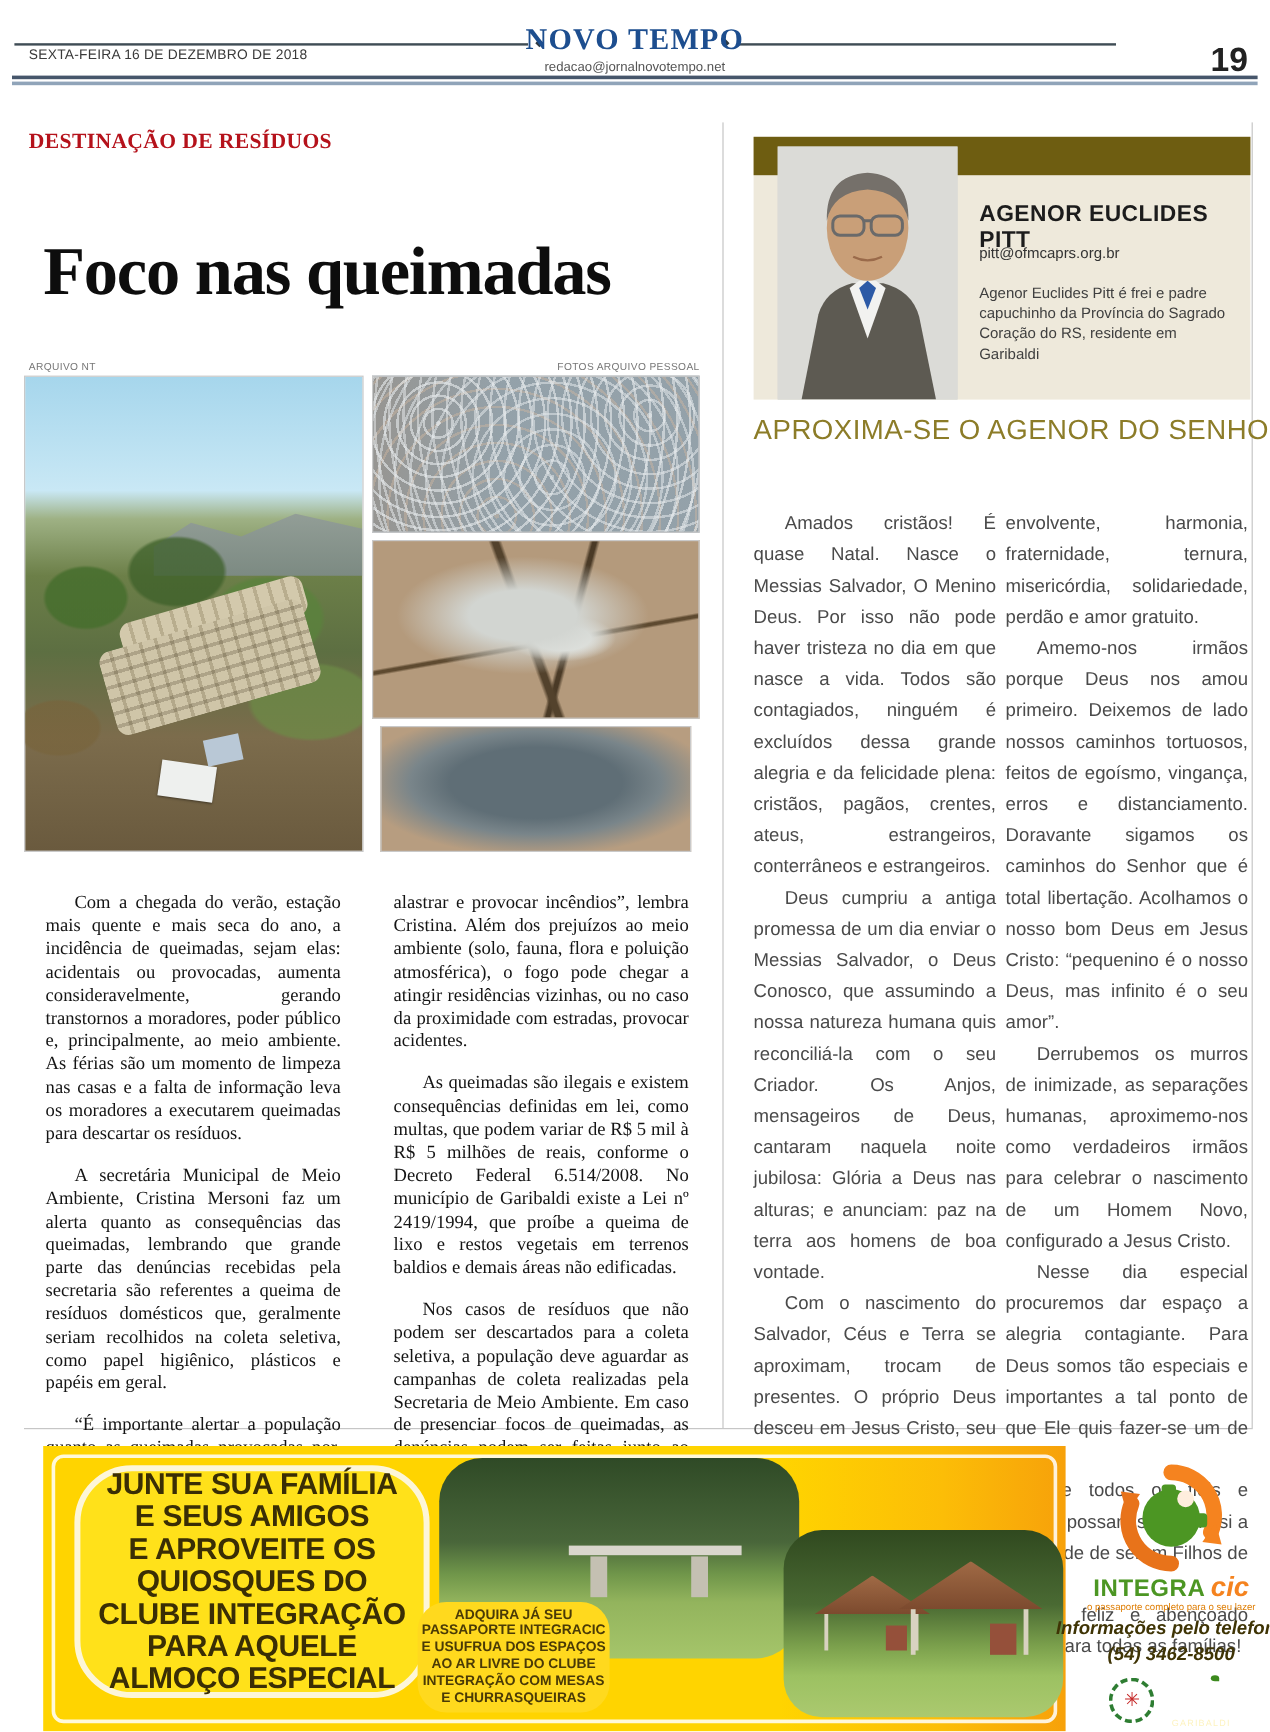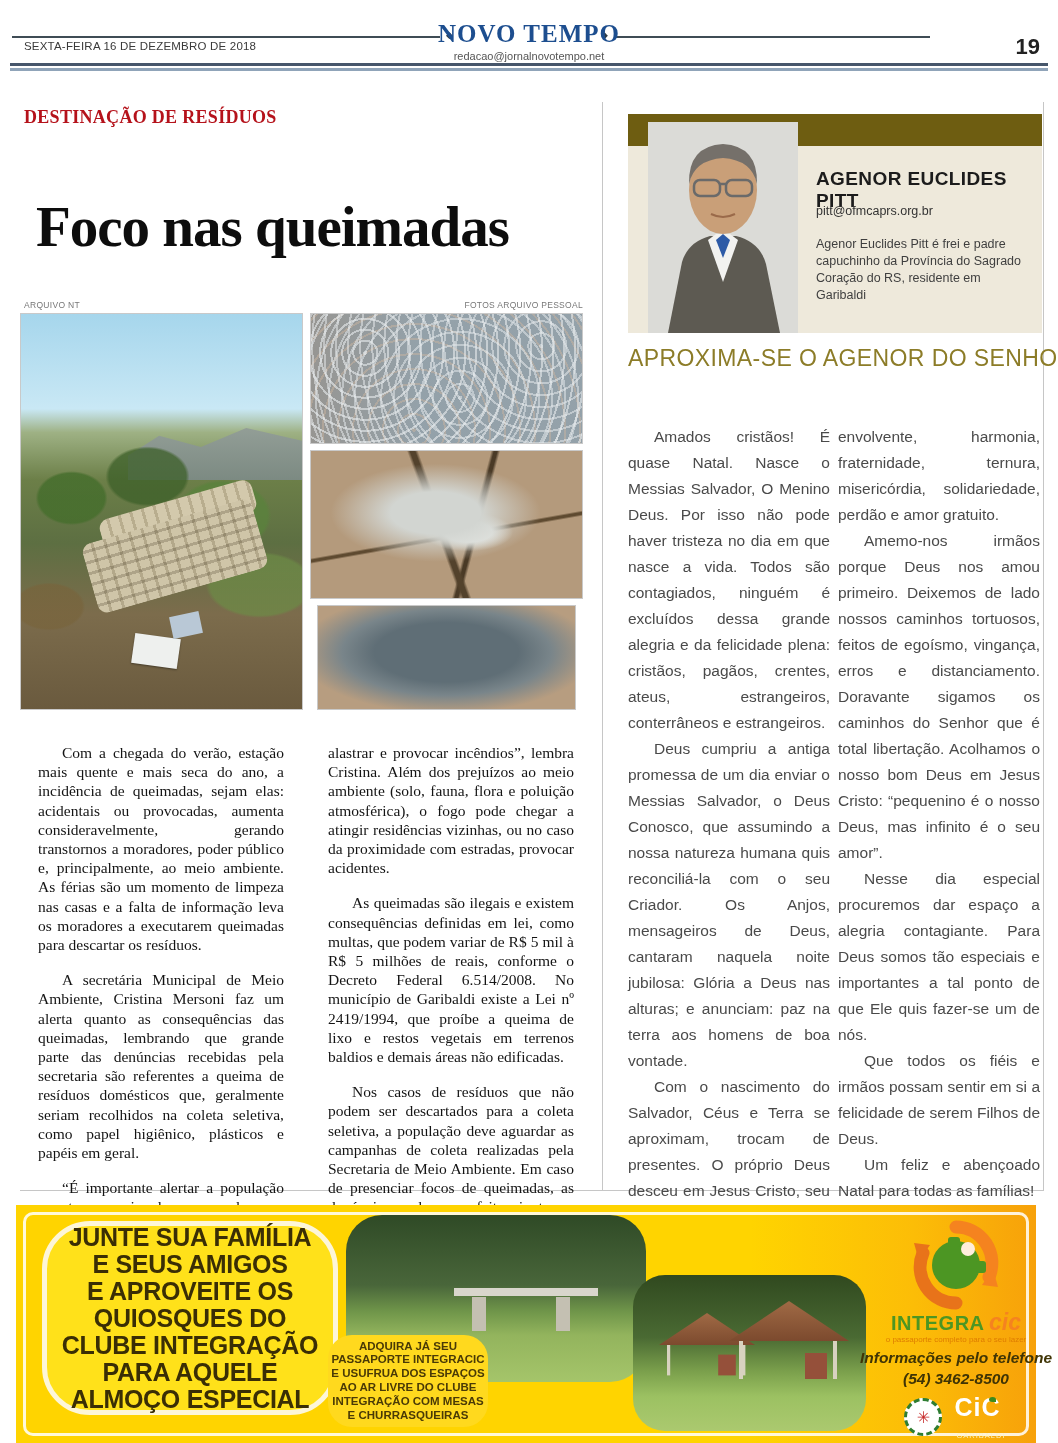--- a/index.html
+++ b/index.html
@@ -9,21 +9,21 @@
 
   
   .h-date{left:24px;top:40px;font-size:11.5px;color:#3a3a3a;letter-spacing:.2px;}
   .h-mast{left:0;right:0;top:20px;text-align:center;font-family:"Liberation Serif","DejaVu Serif",serif;
           font-weight:bold;font-size:25px;color:#1d4e8f;letter-spacing:1px;}
   .h-rule-l{left:12px;top:36px;width:428px;height:2px;background:#3f4c55;}
   .h-rule-r{left:614px;top:36px;width:316px;height:2px;background:#3f4c55;}
   .h-dia{top:30px;font-size:9px;color:#2e3a44;}
   .h-dia-l{left:446px;} .h-dia-r{left:601px;}
   .h-email{left:0;right:0;top:50px;text-align:center;font-size:11px;color:#555;}
-  .h-page{right:18px;top:34px;font-size:22px;font-weight:bold;color:#222;}
+  .h-page{right:18px;top:34px;font-size:28px;font-weight:bold;color:#222;}
   .h-line1{left:10px;top:63px;width:1038px;height:3px;background:#46566b;}
   .h-line2{left:10px;top:68px;width:1038px;height:3px;background:#90a4b9;}
 
   
   .vline1{left:602px;top:102px;width:1px;height:1088px;background:#c6c6c6;}
   .vline2{left:1043px;top:102px;width:1px;height:1088px;background:#c6c6c6;}
   .hline{left:20px;top:1190px;width:1024px;height:1px;background:#c6c6c6;}
 
   
   .kicker{left:24px;top:107px;font-family:"Liberation Serif","DejaVu Serif",serif;font-weight:bold;
@@ -89,21 +89,21 @@
   .card-name{position:absolute;left:188px;top:54px;font-weight:bold;font-size:19px;color:#1c1c1c;letter-spacing:.4px;}
   .card-email{position:absolute;left:188px;top:90px;font-size:12.5px;color:#333;}
   .card-bio{position:absolute;left:188px;top:122px;width:214px;font-size:12.5px;line-height:17px;color:#3f3f3f;}
   .col-title{left:628px;top:345px;font-size:23px;color:#8c7c28;white-space:nowrap;letter-spacing:.4px;}
   .relcol{width:202px;margin-top:30px;}
   .rel-col1{left:628px;top:394px;} .rel-col2{left:838px;top:394px;}
   .relcol p{margin:0;font-size:15.5px;line-height:26px;color:#4a4a4a;text-align:justify;text-indent:26px;}
   .rel-col2 p:first-child{text-indent:0;}
 
   
-  .ad{left:16px;top:1205px;width:1020px;height:238px;
+  .ad{left:36px;top:1205px;width:852px;height:238px;
       background:linear-gradient(90deg,#ffd400 0%,#ffd400 72%,#fcbd07 88%,#f7a10a 100%);}
   .ad-border{position:absolute;inset:7px;border:3px solid rgba(255,255,255,.85);border-radius:10px;}
   .ad-main{position:absolute;left:26px;top:16px;width:296px;height:194px;background:#ffe11a;
       border:5px solid #fdf6d8;border-radius:48px;box-sizing:border-box;display:flex;align-items:center;
       justify-content:center;text-align:center;font-weight:bold;font-size:25px;line-height:27px;
       color:#3a2e05;white-space:pre-line;letter-spacing:-.3px;}
   .ad-photo1{position:absolute;left:330px;top:10px;width:300px;height:167px;border-radius:36px;
       background:linear-gradient(180deg,#2f4a26 0%,#49663a 42%,#70964a 58%,#93b45d 72%,#a5c56a 100%);}
   .ptable-top{position:absolute;left:36%;top:44%;width:48%;height:8px;background:#d9d6cc;}
   .ptable-leg1{position:absolute;left:42%;top:49%;width:14px;height:34px;background:#c4c0b2;}
@@ -210,20 +210,21 @@
   <div class="abs col-title">APROXIMA-SE O AGENOR DO SENHOR!</div>
   <div class="abs relcol rel-col1">
       <p>Amados cristãos! É quase Natal. Nasce o Messias Salvador, O Menino Deus. Por isso não pode haver tristeza no dia em que nasce a vida. Todos são contagiados, ninguém é excluídos dessa grande alegria e da felicidade plena: cristãos, pagãos, crentes, ateus, estrangeiros, conterrâneos e estrangeiros.</p>
       <p>Deus cumpriu a antiga promessa de um dia enviar o Messias Salvador, o Deus Conosco, que assumindo a nossa natureza humana quis reconciliá-la com o seu Criador. Os Anjos, mensageiros de Deus, cantaram naquela noite jubilosa: Glória a Deus nas alturas; e anunciam: paz na terra aos homens de boa vontade.</p>
       <p>Com o nascimento do Salvador, Céus e Terra se aproximam, trocam de presentes. O próprio Deus desceu em Jesus Cristo, seu amado Filho, para que o ser humano um dia possa subir.</p>
       <p>Natal é tempo de boas notícias! O Senhor veio salvar a todos. Daí que o Natal é concebido como a festa da família reunida, numa paz</p>
     </div>
   <div class="abs relcol rel-col2">
       <p>envolvente, harmonia, fraternidade, ternura, misericórdia, solidariedade, perdão e amor gratuito.</p>
       <p>Amemo-nos irmãos porque Deus nos amou primeiro. Deixemos de lado nossos caminhos tortuosos, feitos de egoísmo, vingança, erros e distanciamento. Doravante sigamos os caminhos do Senhor que é total libertação. Acolhamos o nosso bom Deus em Jesus Cristo: “pequenino é o nosso Deus, mas infinito é o seu amor”.</p>
+      <p>Derrubemos os murros de inimizade, as separações humanas, aproximemo-nos como verdadeiros irmãos para celebrar o nascimento de um Homem Novo, configurado a Jesus Cristo.</p>
       <p>Nesse dia especial procuremos dar espaço a alegria contagiante. Para Deus somos tão especiais e importantes a tal ponto de que Ele quis fazer-se um de nós.</p>
       <p>Que todos os fiéis e irmãos possam sentir em si a felicidade de serem Filhos de Deus.</p>
       <p>Um feliz e abençoado Natal para todas as famílias!</p>
     </div>
 
   <div class="abs ad">
     <div class="ad-border"></div>
     <div class="ad-main">JUNTE SUA FAMÍLIA
 E SEUS AMIGOS
 E APROVEITE OS

